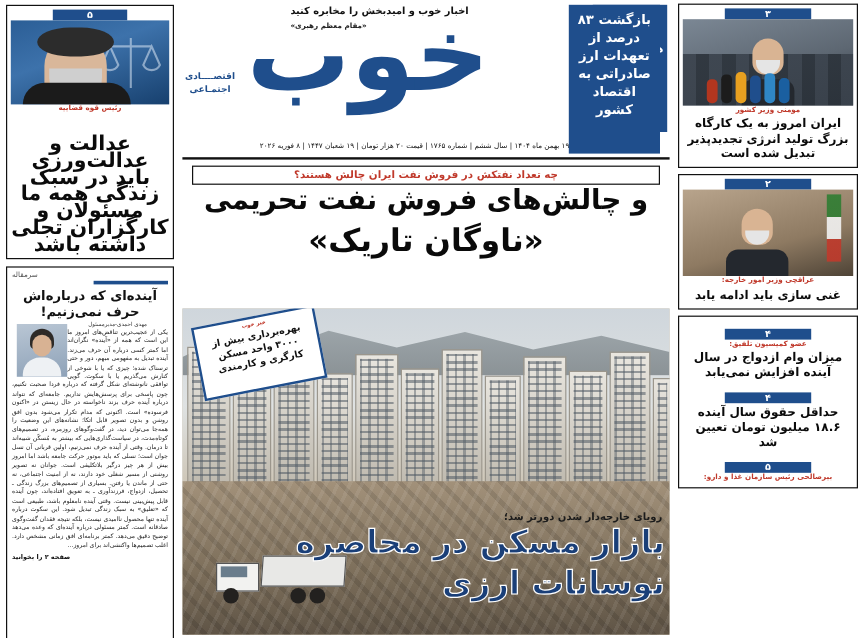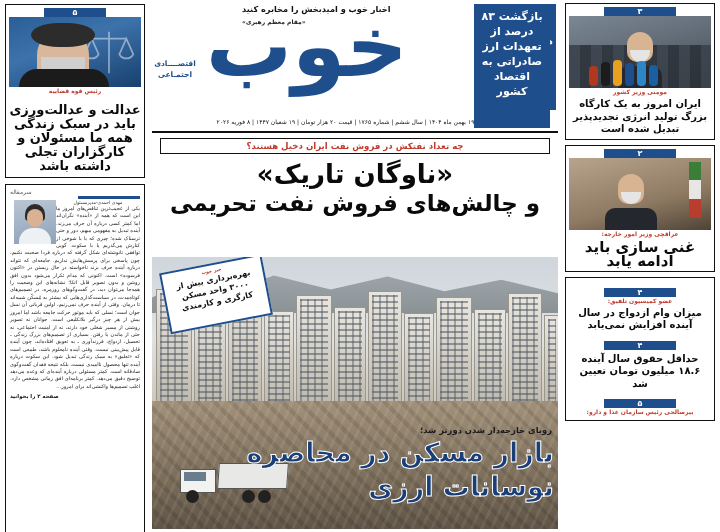--- a/index.html
+++ b/index.html
@@ -50,21 +50,21 @@
     background:#2c2c2c;border-radius:32px/14px;
   }
   .face:after{ 
     content:"";position:absolute;left:4px;bottom:0;width:44px;height:30px;
     background:#cfcfcf;border-radius:0 0 22px 22px;
   }
   .robe{
     position:absolute;left:10px;bottom:0;width:90px;height:18px;background:#1b1b1b;
     border-radius:18px 18px 0 0;
   }
-  .lead-hl{font-size:13px;line-height:14px;margin-top:8px;}
+  .lead-hl{font-size:17px;line-height:14px;margin-top:18px;}
 
   .edit-box{border:1.5px solid #111;margin-top:6px;padding:3px 4px;height:378px;box-sizing:border-box;}
   .edit-tag{font-size:6px;color:#555;text-align:left;direction:rtl;}
   .edit-rule{height:3px;background:#1f4e8c;width:62px;margin-top:1px;}
   .edit-title{font-size:11px;font-weight:bold;line-height:13px;margin:3px 0 3px 0;text-align:center;}
   .byline{font-size:4.6px;color:#333;text-align:center;margin-top:1px;}
   .ed-photo{
     float:left;width:42px;height:44px;margin:1px 0 2px 4px;
     background:linear-gradient(170deg,#b9c6d4,#8ea2b8);position:relative;overflow:hidden;
   }
@@ -202,20 +202,21 @@
         <div class="face"></div>
         <div class="robe"></div>
       </div>
       <div class="kicker">رئیس قوه قضاییه</div>
       <div class="hl lead-hl">عدالت و عدالت‌ورزی باید در سبک زندگی همه ما مسئولان و کارگزاران تجلی داشته باشد</div>
     </div>
 
     <div class="edit-box">
       <div class="edit-tag">سرمقاله</div>
       <div class="edit-rule"></div>
+      <div class="edit-title">آینده‌ای که درباره‌اش حرف نمی‌زنیم!</div>
       <div class="ed-photo">
         <div class="h"></div>
           <div class="f"></div>
           <div class="b"></div>
       </div>
       <div class="byline">مهدی احمدی-مدیرمسئول</div>
       <div class="ed-body rtl">یکی از عجیب‌ترین تناقض‌های امروز ما این است که همه از «آینده» نگران‌اند اما کمتر کسی درباره آن حرف می‌زند. آینده تبدیل به مفهومی مبهم، دور و حتی ترسناک شده؛ چیزی که یا با شوخی از کنارش می‌گذریم یا با سکوت. گویی توافقی نانوشته‌ای شکل گرفته که درباره فردا صحبت نکنیم، چون پاسخی برای پرسش‌هایش نداریم. جامعه‌ای که نتواند درباره آینده حرف بزند ناخواسته در حال زیستن در «اکنون فرسوده» است. اکنونی که مدام تکرار می‌شود بدون افق روشن و بدون تصویر قابل اتکا؛ نشانه‌های این وضعیت را همه‌جا می‌توان دید، در گفت‌وگوهای روزمره، در تصمیم‌های کوتاه‌مدت، در سیاست‌گذاری‌هایی که بیشتر به مُسکّن شبیه‌اند تا درمان. وقتی از آینده حرف نمی‌زنیم، اولین قربانی آن نسل جوان است؛ نسلی که باید موتور حرکت جامعه باشد اما امروز بیش از هر چیز درگیر بلاتکلیفی است. جوانان نه تصویر روشنی از مسیر شغلی خود دارند، نه از امنیت اجتماعی، نه حتی از ماندن یا رفتن. بسیاری از تصمیم‌های بزرگ زندگی ـ تحصیل، ازدواج، فرزندآوری ـ به تعویق افتاده‌اند، چون آینده قابل پیش‌بینی نیست. وقتی آینده نامعلوم باشد، طبیعی است که «تعلیق» به سبک زندگی تبدیل شود. این سکوت درباره آینده تنها محصول ناامیدی نیست، بلکه نتیجه فقدان گفت‌وگوی صادقانه است. کمتر مسئولی درباره آینده‌ای که وعده می‌دهد توضیح دقیق می‌دهد. کمتر برنامه‌ای افق زمانی مشخص دارد. اغلب تصمیم‌ها واکنشی‌اند برای امروز...</div>
       <div class="ed-more">صفحه ۲ را بخوانید</div>
     </div>
   </div>
@@ -229,23 +230,23 @@
     <div class="logo-khoob">خوب</div>
     <div class="cats">
       <div>اقتصــــادی</div>
       <div>اجتمـاعی</div>
     </div>
   </div>
   <div class="dateline">یکشنبه ۱۹ بهمن ماه ۱۴۰۴ | سال ششم | شماره ۱۷۶۵ | قیمت ۲۰ هزار تومان | ۱۹ شعبان ۱۴۴۷ | ۸ فوریه ۲۰۲۶</div>
   <div class="rule-main"></div>
 
   <div class="center-main">
-    <div class="subhead-box">چه تعداد نفتکش در فروش نفت ایران دخیل هستند؟</div>
+    <div class="subhead-box">چه تعداد نفتکش در فروش نفت ایران چالش هستند؟</div>
+    <div class="main-title" style="font-size:23px;line-height:27px;margin-top:0">و چالش‌های فروش نفت تحریمی</div>
     <div class="main-title">«ناوگان تاریک»</div>
-    <div class="main-title" style="font-size:23px;line-height:27px;margin-top:0">و چالش‌های فروش نفت تحریمی</div>
 
     <div class="main-photo">
       <div class="sky"></div>
       <div class="mount"></div>
 
       <div class="bldg" style="left:4px;width:34px;height:118px;"></div>
       <div class="bldg" style="left:42px;width:30px;height:104px;"></div>
       <div class="bldg" style="left:76px;width:32px;height:120px;"></div>
       <div class="bldg" style="left:112px;width:28px;height:96px;"></div>
       <div class="bldg" style="left:144px;width:34px;height:112px;"></div>
@@ -304,21 +305,21 @@
 
     <div class="rbox" style="padding:0;border:none;">
       <div style="border:1.5px solid #111;padding:3px;">
         <div class="pnum" style="width:72px">۲</div>
         <div class="rphoto b">
           <div class="flag"></div>
           <div class="face2" style="left:44%;"></div>
           <div class="suit" style="left:44%;width:52px;margin-left:-26px;"></div>
         </div>
         <div class="kicker">عراقچی وزیر امور خارجه:</div>
-        <div class="hl rhl" style="font-size:15px;line-height:14px;">غنی سازی باید ادامه یابد</div>
+        <div class="hl rhl" style="font-size:10px;line-height:14px;">غنی سازی باید ادامه یابد</div>
       </div>
     </div>
 
     <div style="border:1.5px solid #111;padding:4px 3px;">
       <div class="newsitem">
         <div class="pnum" style="width:72px">۴</div>
         <div class="kicker">عضو کمیسیون تلفیق:</div>
         <div class="hl rhl">میزان وام ازدواج در سال آینده افزایش نمی‌یابد</div>
       </div>
       <div class="newsitem" style="margin-top:9px;">

